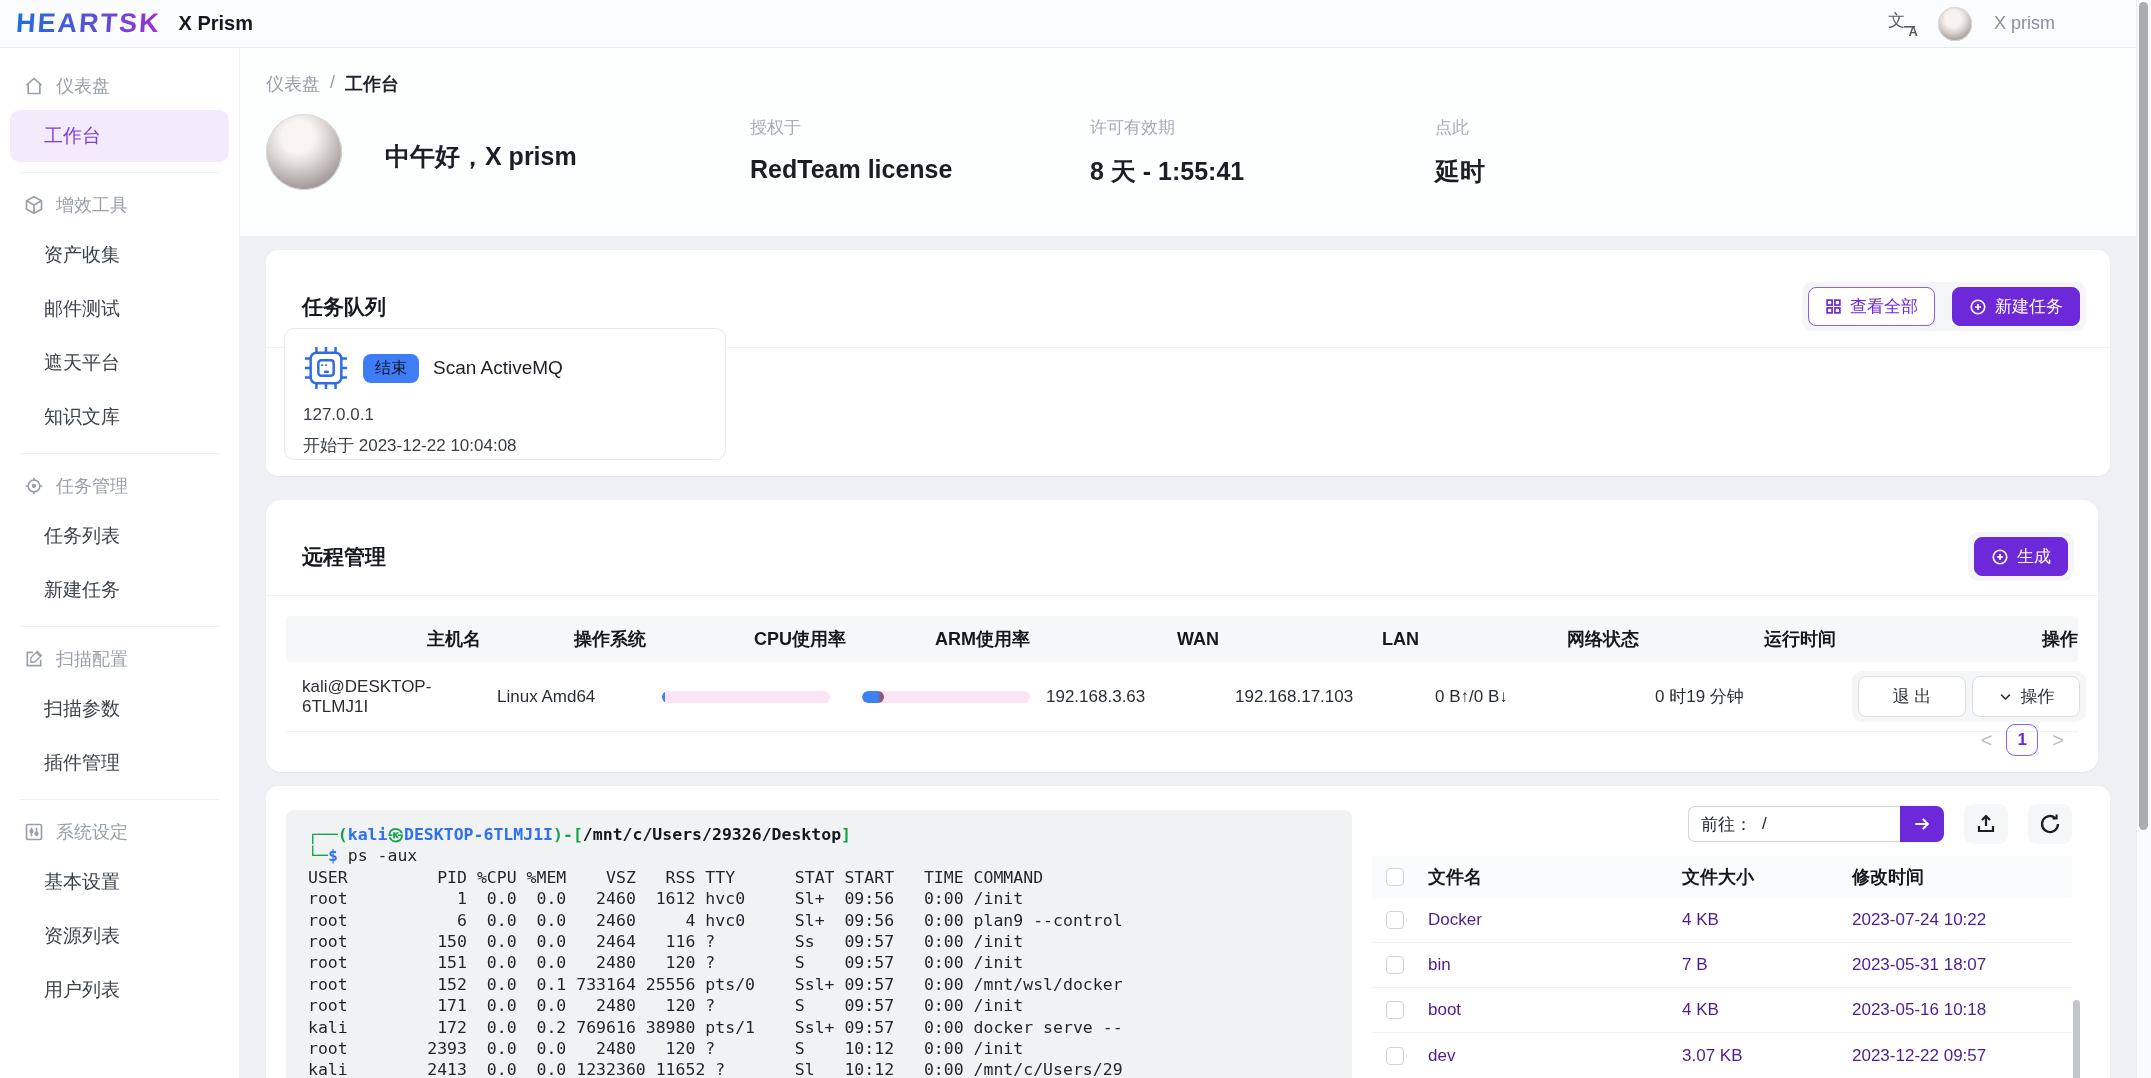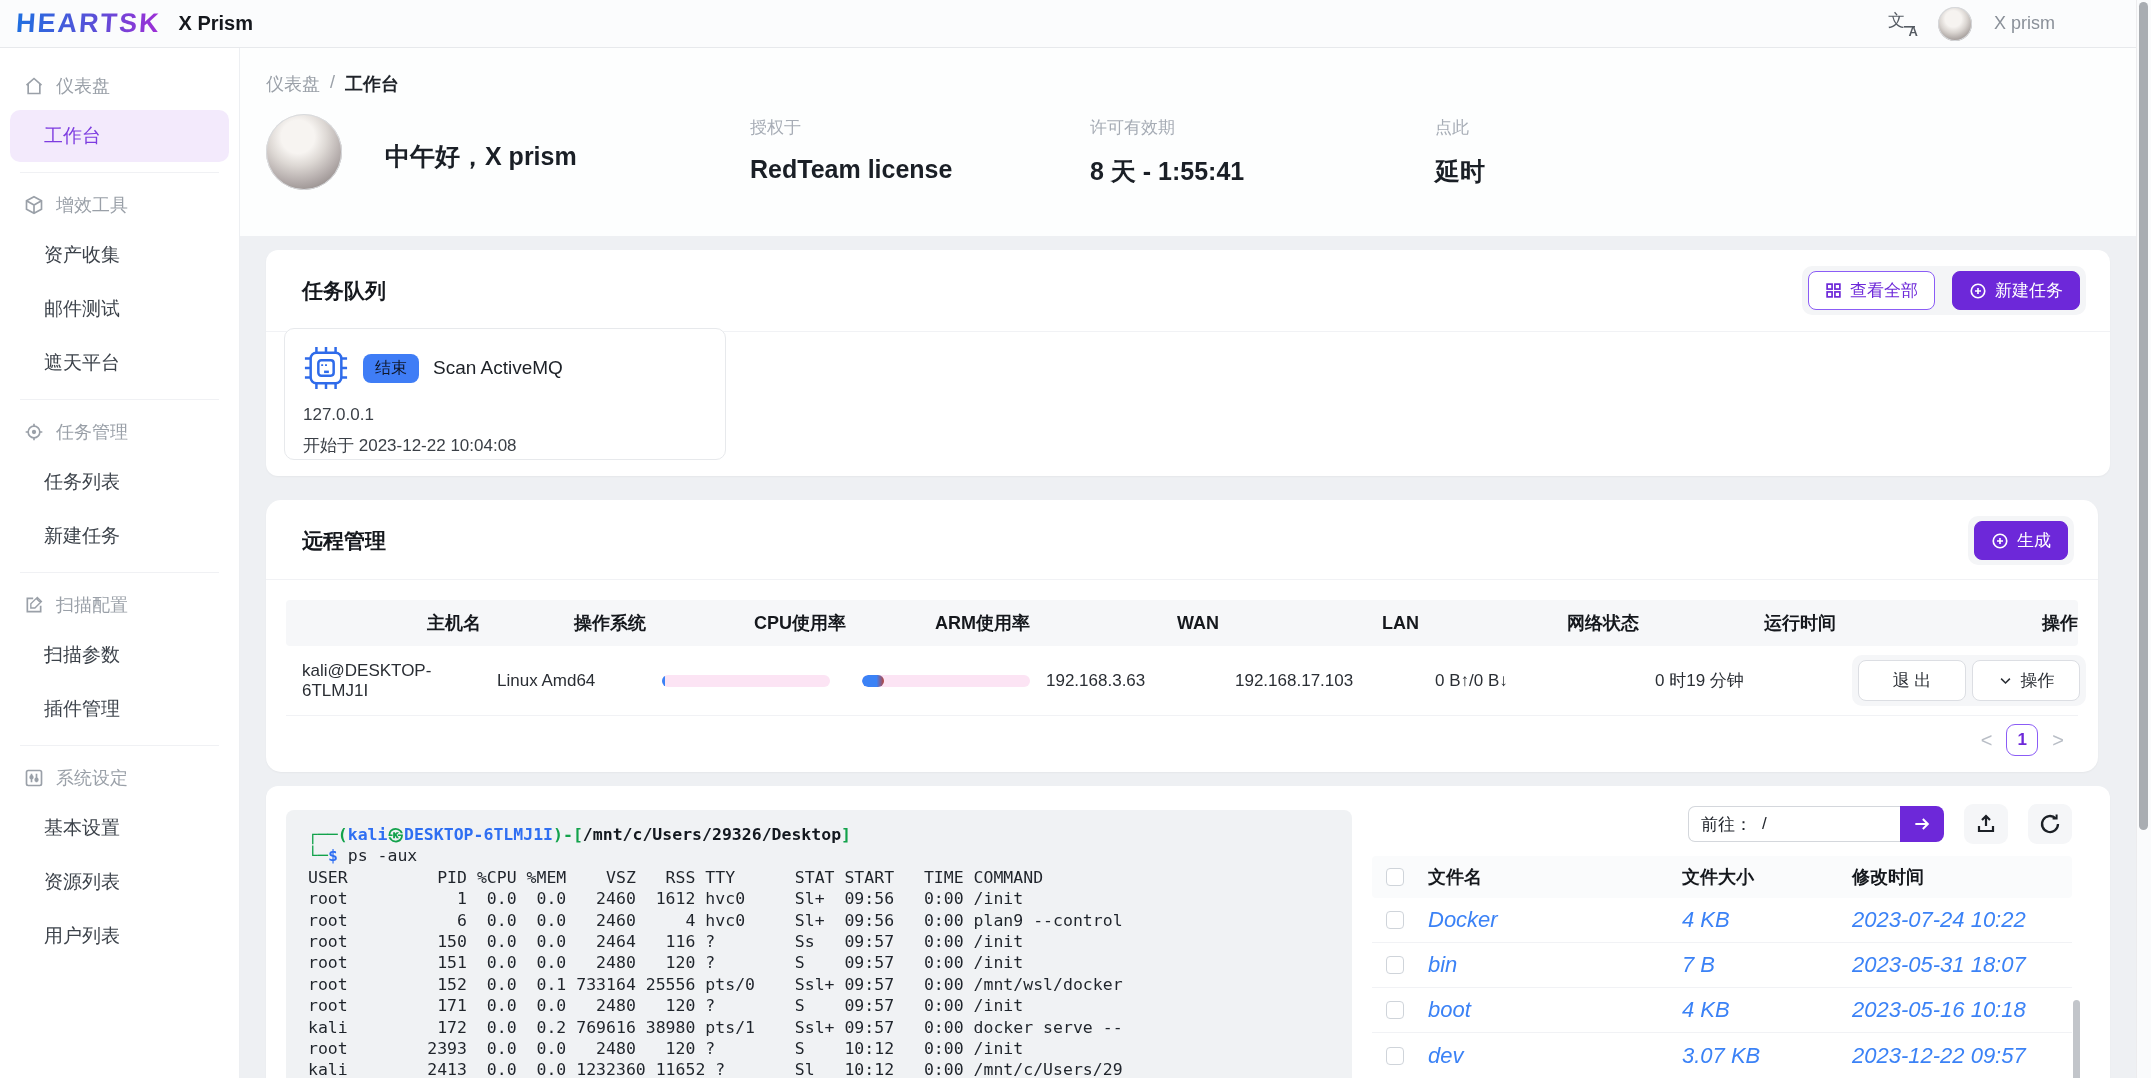--- a/index.html
+++ b/index.html
@@ -41,21 +41,21 @@
     background:radial-gradient(circle at 42% 30%, #f7f4f1 0 24%, #ddd8d4 42%, #b3abaa 66%, #8a8381 88%, #6e6a69 100%);
     box-shadow:inset 0 0 0 1px #d9dbde; }
   .greeting { position:absolute; left:145px; top:92px; font-size:25px; font-weight:600; color:#1a1f26; }
   .w-col { position:absolute; top:68px; }
   .w-col .lbl { font-size:17px; color:#a6acb5; }
   .w-col .val { margin-top:16px; font-size:25px; font-weight:600; color:#1a1f26; }
   .w-col.c1 { left:510px; } .w-col.c2 { left:850px; } .w-col.c3 { left:1195px; }
 
   
   .card { position:absolute; background:#fff; border-radius:12px; box-shadow:0 1px 2px rgba(20,25,35,.04); }
-  .card-head { display:flex; align-items:center; padding:16px 24px 16px 36px; border-bottom:1px solid #f1f2f5; }
+  .card-head { display:flex; align-items:center; padding:32px 24px 16px 36px; border-bottom:1px solid #f1f2f5; }
   .card-title { font-size:21px; font-weight:700; color:#15181d; }
   .head-actions { margin-left:auto; display:flex; gap:17px; background:#f4f5f7; border-radius:10px; padding:5px 6px; }
 
   .btn { display:inline-flex; align-items:center; gap:8px; border-radius:8px; font-size:17px;
     padding:7px 16px; cursor:pointer; white-space:nowrap; }
   .btn-outline-purple { border:1px solid #8b5cf6; color:#6d28d9; background:#fff; }
   .btn-purple { background:#6d28d9; color:#fff; border:1px solid #6d28d9; }
   .btn-plain { border:1px solid #dcdee3; background:#fff; color:#2a2e34; }
 
   
@@ -103,21 +103,21 @@
     border-right:none; background:#fff; display:flex; align-items:center; padding-left:12px; font-size:17px; color:#23272e; cursor:text; }
   .goto-input .path { margin-left:10px; }
   .goto-btn { width:44px; height:36px; background:#6d28d9; border-radius:0 8px 8px 0; display:flex;
     align-items:center; justify-content:center; cursor:pointer; }
   .icon-btn { width:44px; height:40px; border-radius:9px; background:#f5f6f8; display:flex; align-items:center;
     justify-content:center; cursor:pointer; }
   .fgrid { display:grid; grid-template-columns:56px 1fr 170px 220px; align-items:center; }
   .fhead { background:#fafbfc; border-radius:4px; height:42px; margin-top:8px; }
   .fhead > div { font-size:18px; font-weight:700; color:#15181d; }
   .frow { height:45px; border-bottom:1px solid #f1f2f5; cursor:pointer; }
-  .frow > div { font-size:22px; color:#3b82f6;font-style:italic; }
+  .frow > div { font-size:17px; color:#4c1d95; }
   .checkbox { width:18px; height:18px; border:1.5px solid #cfd4da; border-radius:4px; background:#fff;
     margin-left:14px; cursor:pointer; }
   .files-scrollthumb { position:absolute; right:-8px; top:200px; width:7px; height:120px; background:#c2c5ca; border-radius:4px; }
 
   
   .page-scrollbar { position:absolute; right:0; top:0; width:15px; height:1078px; background:#fafbfc; border-left:1px solid #ececee; z-index:40; }
   .page-scrollthumb { position:absolute; right:3px; top:2px; width:9px; height:828px; background:#a9adb2; border-radius:5px; }
 
   svg { display:block; }
 </style>
@@ -152,20 +152,21 @@
 
   <div class="side-section">
     <svg width="20" height="20" viewBox="0 0 24 24" fill="none" stroke="#9aa0a8" stroke-width="2">
         <path d="M12 2 L21 7 V17 L12 22 L3 17 V7 Z M3 7 L12 12 L21 7 M12 12 V22"></path>
       </svg>
     <span>增效工具</span>
   </div>
   <div class="side-item">资产收集</div>
   <div class="side-item">邮件测试</div>
   <div class="side-item">遮天平台</div>
+  <div class="side-item">知识文库</div>
   <div class="side-div"></div>
 
   <div class="side-section">
     <svg width="20" height="20" viewBox="0 0 24 24" fill="none" stroke="#9aa0a8" stroke-width="2">
         <circle cx="12" cy="12" r="7"></circle>
         <circle cx="12" cy="12" r="1.6" fill="#9aa0a8"></circle>
         <path d="M12 2v4M12 18v4M2 12h4M18 12h4"></path>
       </svg>
     <span>任务管理</span>
   </div>

